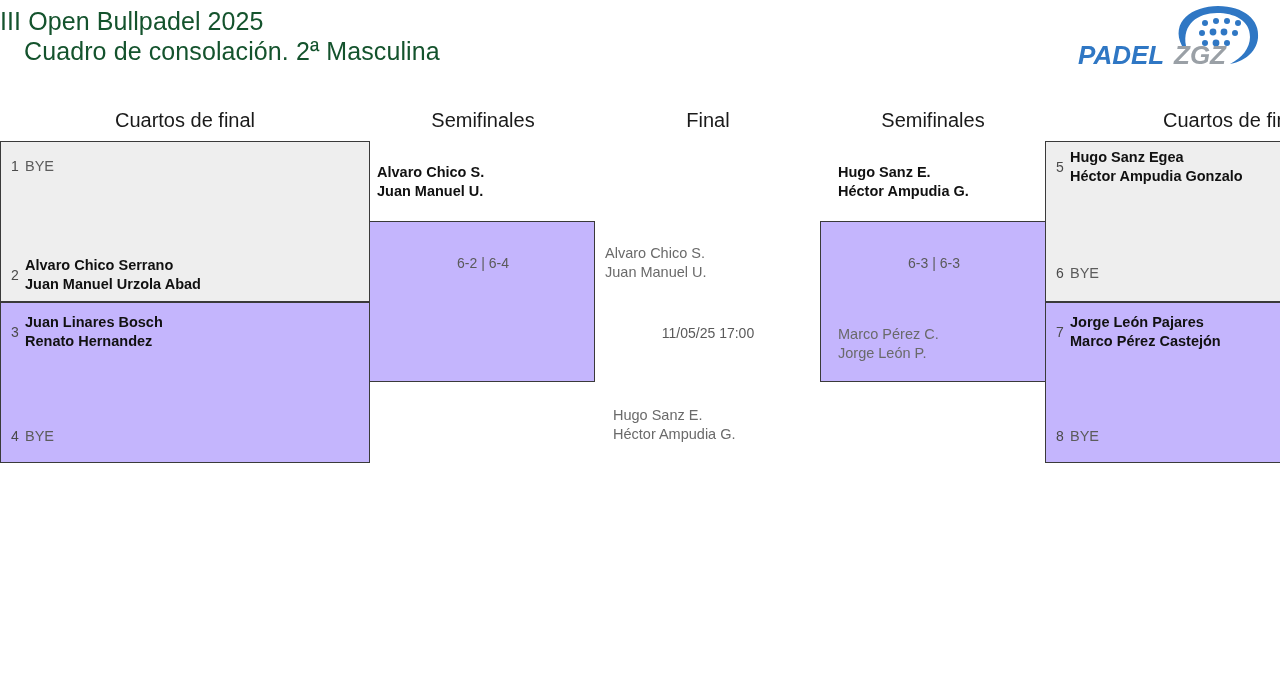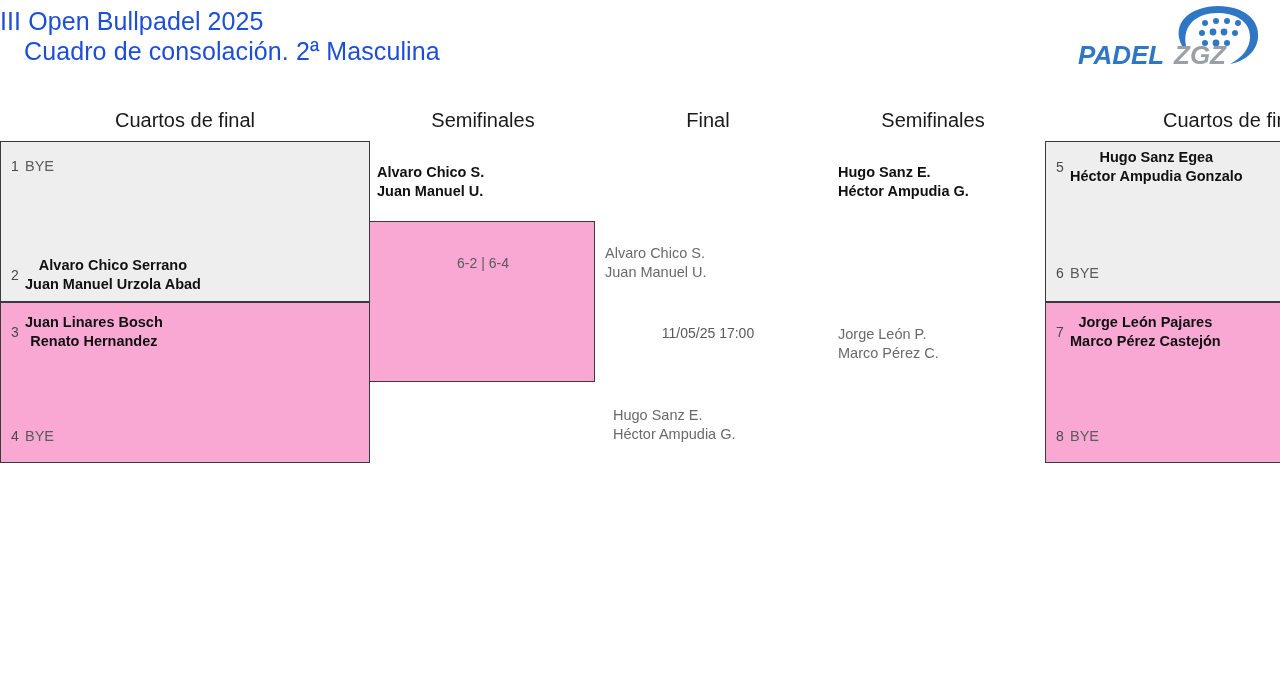--- a/index.html
+++ b/index.html
@@ -10,48 +10,48 @@
     font-family:"Liberation Sans","DejaVu Sans",sans-serif;
     color:#1a1a1a;
     overflow:hidden;
     position:relative;
   }
   .stage{position:absolute;left:0;top:0;width:1280px;height:697px;overflow:hidden;}
 
   
   .title{
     position:absolute;left:0;top:6px;width:900px;
-    font-size:25px;line-height:30px;font-weight:400;color:#1d4ed8;
+    font-size:25px;line-height:30px;font-weight:400;color:#14532d;
     letter-spacing:.1px;
   }
   .title .l2{display:block;padding-left:24px;}
 
   .logo{position:absolute;right:18px;top:2px;width:188px;height:72px;}
   .logo svg{display:block;}
 
   
   .rhead{
     position:absolute;top:110px;
     font-size:20px;line-height:20px;font-weight:400;color:#1a1a1a;
     text-align:center;white-space:nowrap;
   }
 
   
   .box{position:absolute;box-sizing:border-box;border:1px solid #3a3a3a;}
   .box.shaded{background:#eeeeee;}
-  .box.plain{background:#f9a8d4;}
+  .box.plain{background:#c4b5fd;}
   .box.noborder{border:none;background:transparent;}
 
   
   .slot{position:absolute;display:flex;align-items:center;}
   .slot .seed{
     font-size:14px;color:#4a4a4a;width:20px;text-align:center;flex:0 0 20px;
   }
   .names{font-size:14.5px;line-height:19px;}
-  .names .n{display:block;white-space:nowrap;text-align:center;}
+  .names .n{display:block;white-space:nowrap;}
   .win{font-weight:700;color:#111111;}
   .lose{font-weight:400;color:#6a6a6a;}
   .bye{font-weight:400;color:#5c5c5c;font-size:14.5px;}
 
   
   .nameblock{position:absolute;font-size:14.5px;line-height:19px;white-space:nowrap;}
   .nameblock.right{text-align:left;}
 
   
   .score{
@@ -140,27 +140,30 @@
   </div>
   <div class="nameblock" style="left:605px;top:244px;">
     <span class="n lose" style="display:block;">Alvaro Chico S.</span>
     <span class="n lose" style="display:block;">Juan Manuel U.</span>
   </div>
   <div class="nameblock right" style="left:613px;top:406px;width:200px;">
     <span class="n lose" style="display:block;">Hugo Sanz E.</span>
     <span class="n lose" style="display:block;">Héctor Ampudia G.</span>
   </div>
 
+  <div class="box plain" style="left:820px;top:221px;width:226px;height:161px;">
+    <div class="score" style="left:0px;top:33px;width:226px;">6-3 | 6-3</div>
+  </div>
   <div class="nameblock right" style="left:838px;top:163px;width:200px;">
     <span class="n win" style="display:block;">Hugo Sanz E.</span>
     <span class="n win" style="display:block;">Héctor Ampudia G.</span>
   </div>
   <div class="nameblock right" style="left:838px;top:325px;width:200px;">
+    <span class="n lose" style="display:block;">Marco Pérez C.</span>
     <span class="n lose" style="display:block;">Jorge León P.</span>
-    <span class="n lose" style="display:block;">Marco Pérez C.</span>
   </div>
 
   <div class="box shaded" style="left:1045px;top:141px;width:370px;height:161px;">
     <div class="slot" style="left:4px;top:6px;">
       <span class="seed">5</span>
       <span class="names">
         <span class="n win">Hugo Sanz Egea</span>
         <span class="n win">Héctor Ampudia Gonzalo</span>
       </span>
     </div>

